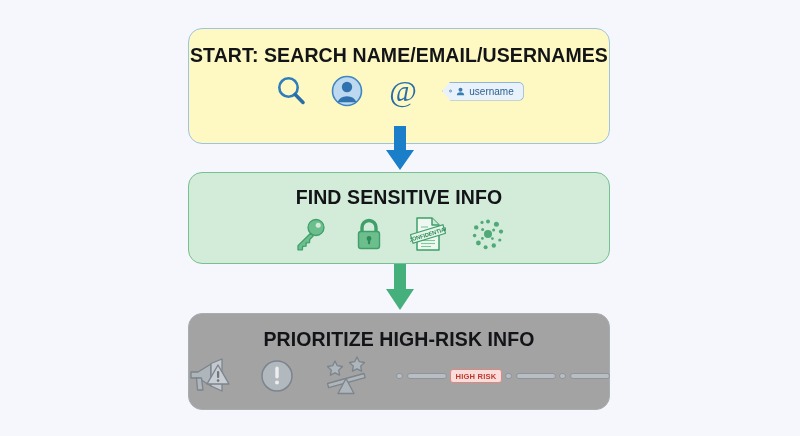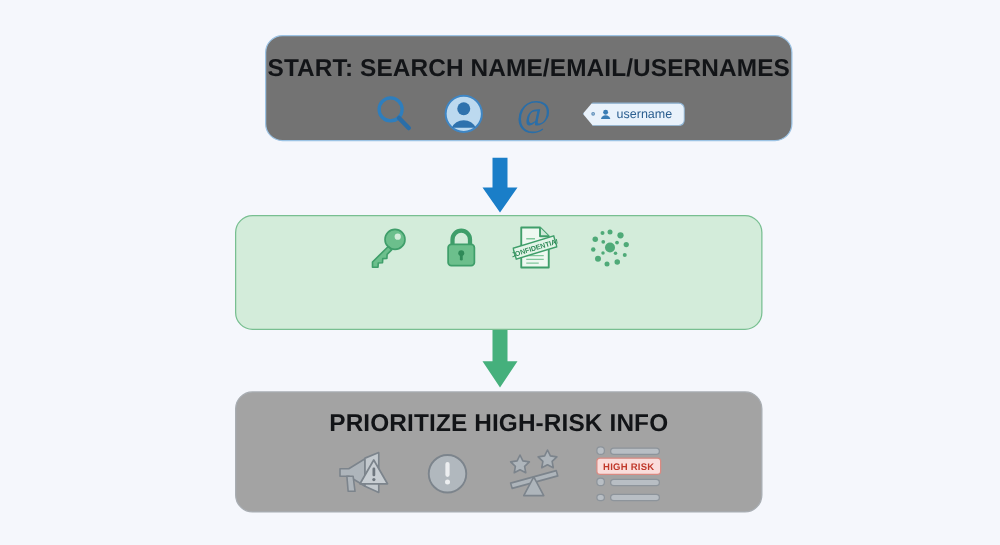--- a/index.html
+++ b/index.html
@@ -25,21 +25,21 @@
     position: absolute;
     left: 188px;
     width: 422px;
     border-radius: 14px;
     display: flex;
     flex-direction: column;
     align-items: center;
     justify-content: flex-start;
   }
 
-  .step-box.blue  { top: 28px;  height: 85px; background: #737373; border: 1.4px solid #9cc3e4; margin-left: 24px; }
+  .step-box.blue  { top: 28px;  height: 116px; background: #fef9c3; border: 1.4px solid #9cc3e4; }
   .step-box.green { top: 172px; height: 92px; background: #d3ecda; border: 1.4px solid #78bf91; }
   .step-box.gray  { top: 313px; height: 97px; background: #a3a3a3; border: 1.4px solid #a8adb2; }
 
   .step-title {
     font-size: 19.5px;
     font-weight: bold;
     color: #121417;
     letter-spacing: 0.1px;
     white-space: nowrap;
     text-align: center;
@@ -89,21 +89,21 @@
   .username-tag .tag-text { margin-left: 2px; white-space: nowrap; }
 
   
   .arrow { position: absolute; left: 50%; transform: translateX(-50%); }
   .arrow.arrow-1 { top: 126px; }
   .arrow.arrow-2 { top: 264px; }
 
   
   .risk-list {
     display: flex;
-    flex-direction: column;
+    flex-direction: row;
     gap: 3.5px;
     justify-content: flex-start;
   }
   .risk-row { display: flex; align-items: center; gap: 4px; height: 9px; }
   .risk-dot {
     width: 6.5px; height: 6.5px; border-radius: 50%;
     background: #b8bec4; border: 1px solid #8d949b;
     flex: none;
   }
   .risk-bar {
@@ -164,20 +164,21 @@
     </div>
   </div>
 
   <div class="arrow arrow-1">
     <svg width="40" height="46" viewBox="0 0 40 46">
       <path d="M14 0 h12 v24 h8 L20 44 L6 24 h8 z" fill="#1a7ec8"></path>
     </svg>
   </div>
 
   <div class="step-box green">
+    <div class="step-title">FIND SENSITIVE INFO</div>
 
     <div class="icon-row">
 
       <div class="icon-slot">
         <svg width="36" height="36" viewBox="0 0 36 36">
           <g fill="#6cbf8c" stroke="#3f9e6a" stroke-width="1.3" stroke-linejoin="round">
             <circle cx="24" cy="11.5" r="8"></circle>
             <path d="M18.6 17.2 L6 29.6 l0 4.2 l4.4 0 l0.2-3.4 l3.4-0.2 l0.2-3.3 l3.3-0.2 l0.2-3.2 l3.6-3.6 z"></path>
           </g>
           <circle cx="26.2" cy="9.3" r="2.5" fill="#d3ecda"></circle>

